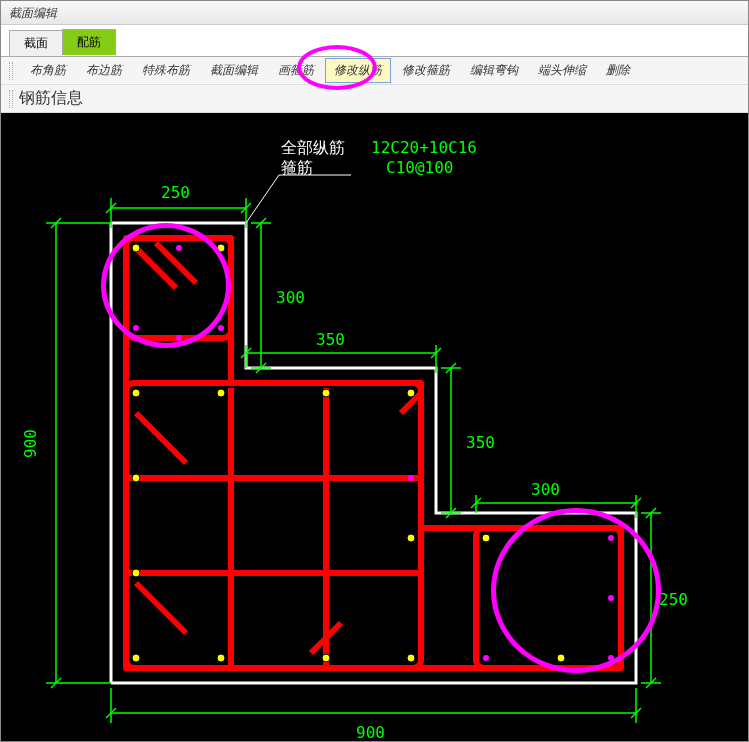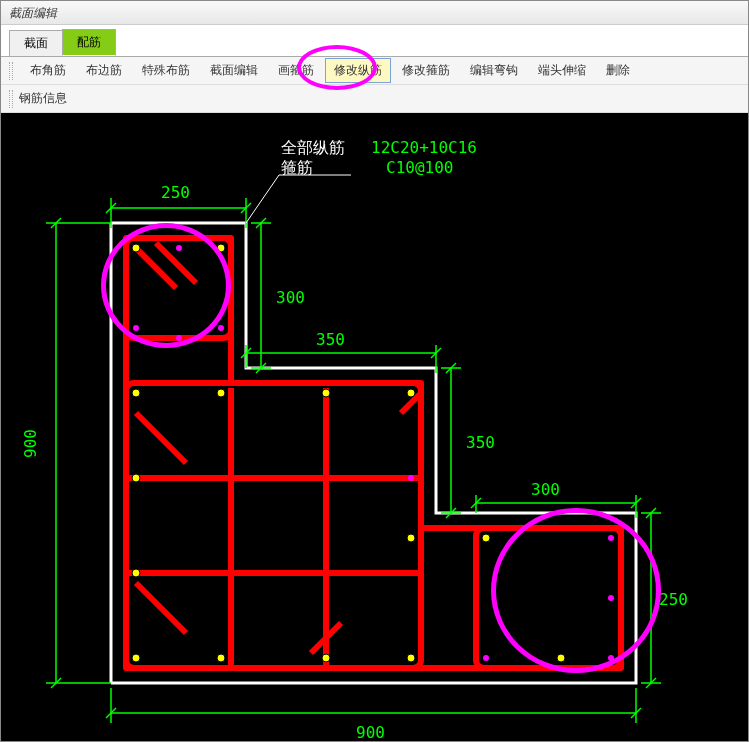--- a/index.html
+++ b/index.html
@@ -46,20 +46,21 @@
       margin-top: 48px;
     }
     .toolbar {
       height: 28px;
       display: flex;
       align-items: center;
       padding: 2px 8px;
       background: #f5f5f5;
       border-bottom: 1px solid #ddd;
       gap: 2px;
+      font-style: italic;
     }
     .toolbar-btn {
       padding: 3px 8px;
       font-size: 12px;
       cursor: pointer;
       color: #333;
       background: transparent;
       border: 1px solid transparent;
     }
     .toolbar-btn.highlighted {
@@ -75,21 +76,21 @@
     }
     .inputbar {
       height: 28px;
       display: flex;
       align-items: center;
       padding: 2px 8px;
       background: #f5f5f5;
       border-bottom: 1px solid #ddd;
     }
     .input-label {
-      font-size: 12px;
+      font-size: 16px;
       color: #333;
       margin-right: 4px;
     }
     .input-combo {
       display: flex;
       align-items: center;
       border: 1px solid #aaa;
       background: #fff;
       height: 20px;
     }

